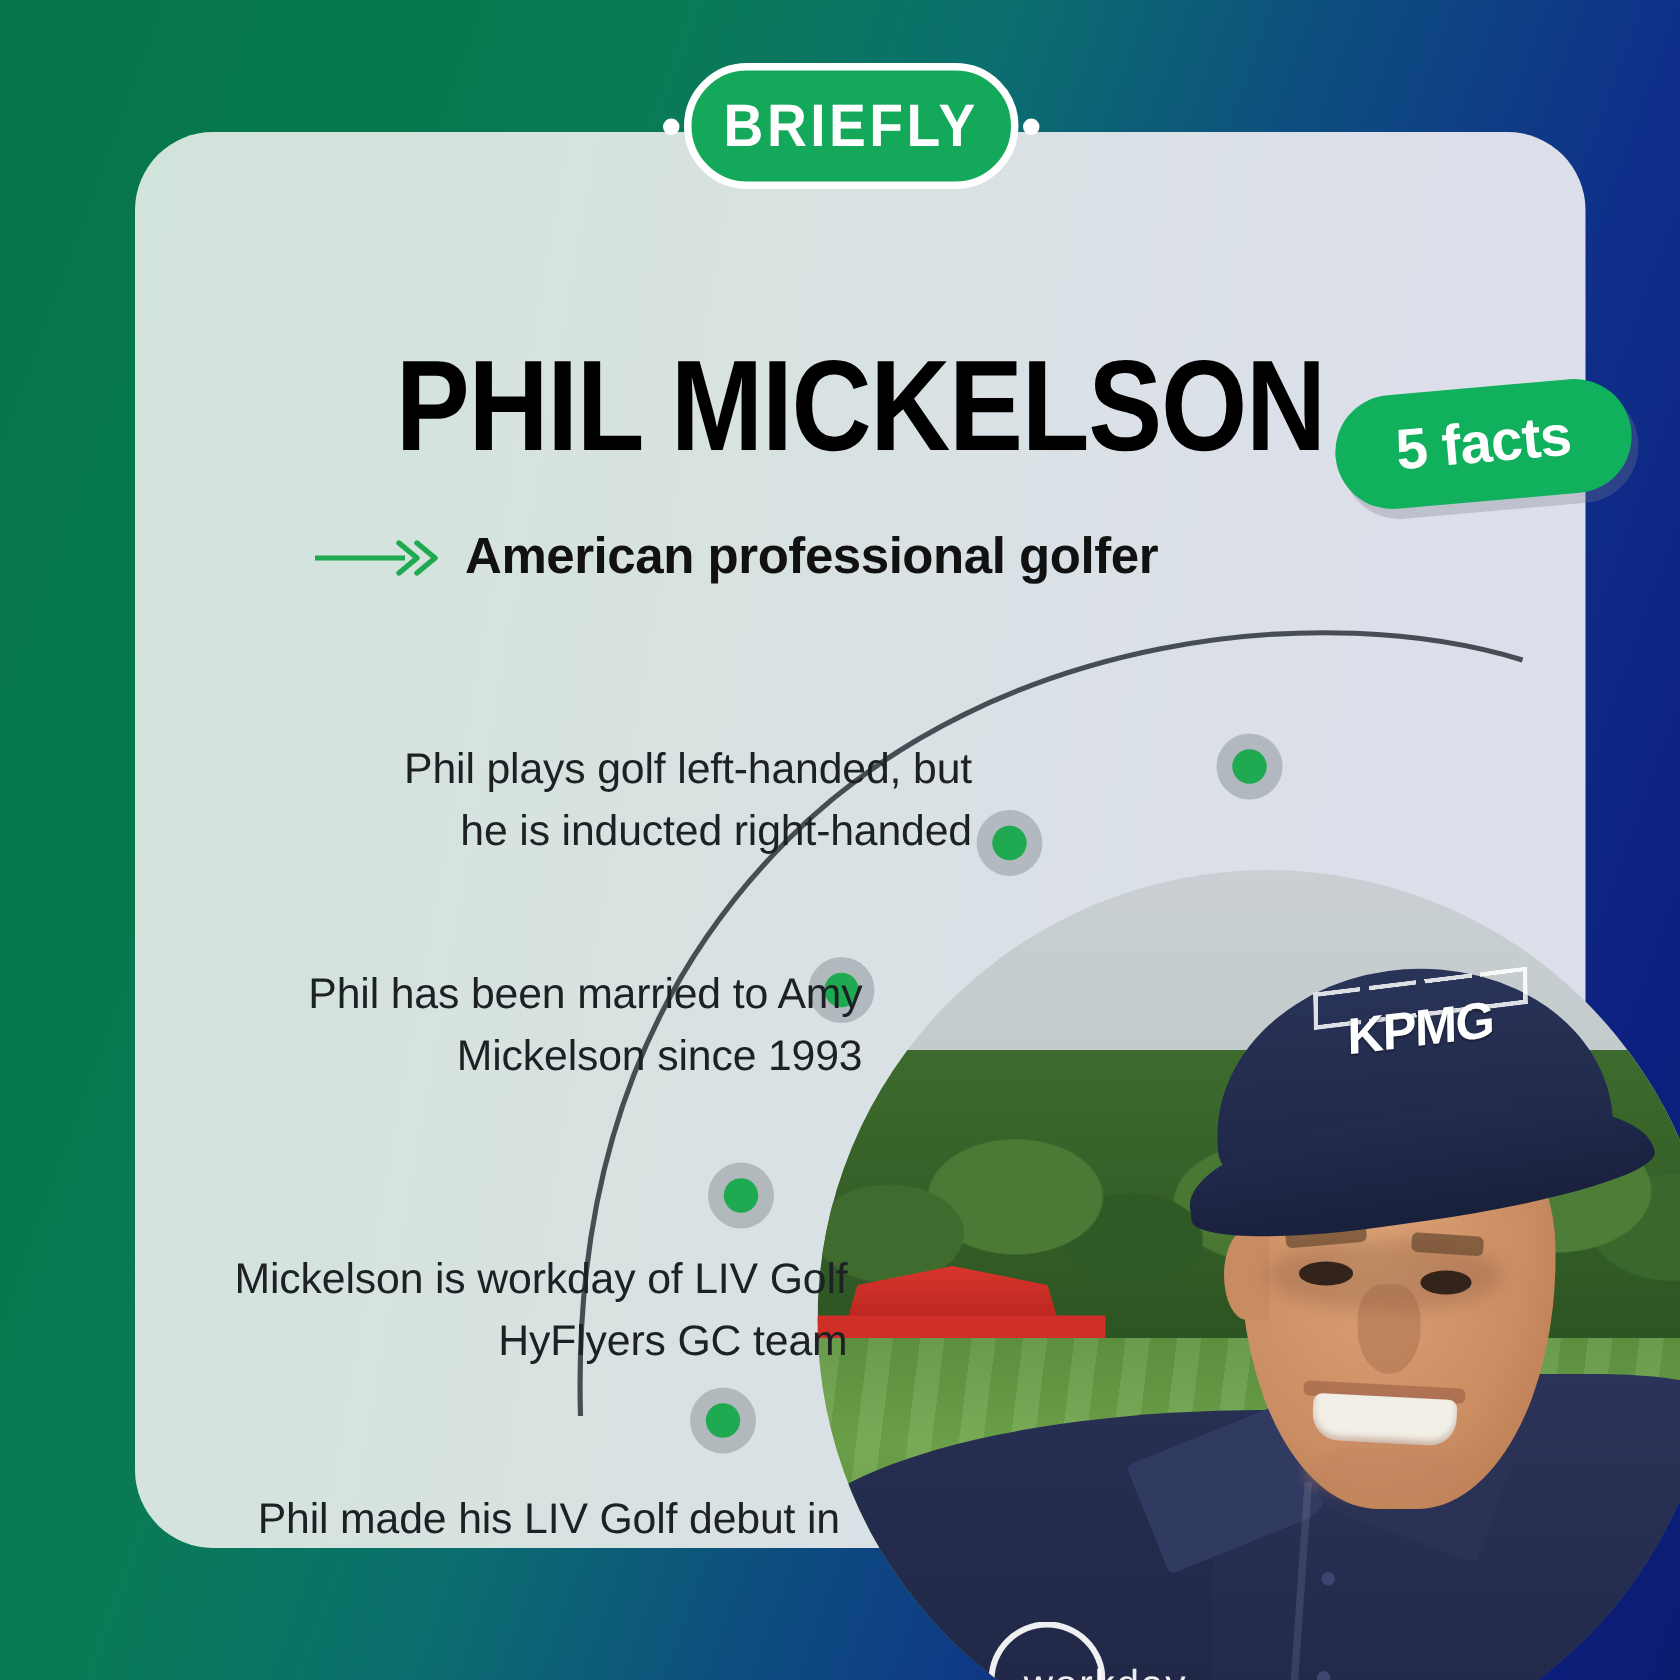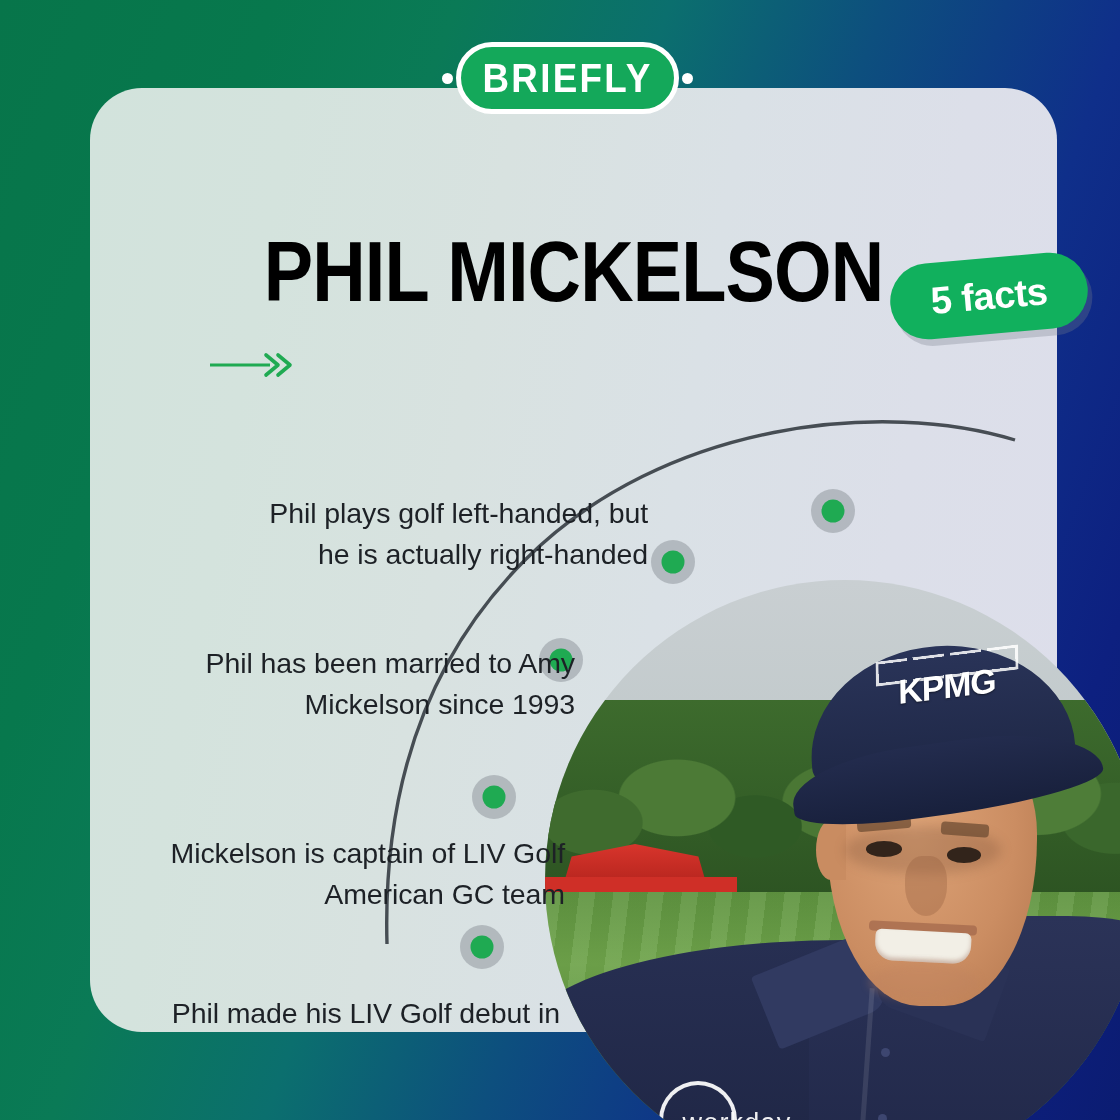--- a/index.html
+++ b/index.html
@@ -20,21 +20,21 @@
     border-radius:52px;
     background:linear-gradient(100deg,
         #d2e3dc 0%, #d4e3dd 18%, #d8e2e0 38%,
         #dae1e6 58%, #dcdfe9 78%, #dddeeb 100%);
     overflow:hidden;
   }
 
   
   .briefly-badge {
     position:absolute; left:456px; top:42px;
-    width:223px; height:72px;
+    width:223px; height:84px;
     background:#14a85a;
     border:5px solid #ffffff;
     border-radius:42px;
     display:flex; align-items:center; justify-content:center;
     gap:22px;
     z-index:40;
   }
   .briefly-badge .dot {
     width:11px; height:11px; border-radius:50%;
     background:#ffffff; flex:0 0 auto;
@@ -241,20 +241,21 @@
   <div class="title">PHIL MICKELSON</div>
 
   <div class="subtitle-row">
     <span>
       <svg class="arrow-svg" width="86" height="26" viewBox="0 0 86 26">
         <line x1="2" y1="13" x2="62" y2="13" stroke="#1faa52" stroke-width="3.2"></line>
         <polyline points="58,3 70,13 58,23" fill="none" stroke="#1faa52" stroke-width="3.6" stroke-linecap="round" stroke-linejoin="round"></polyline>
         <polyline points="70,3 82,13 70,23" fill="none" stroke="#1faa52" stroke-width="3.6" stroke-linecap="round" stroke-linejoin="round"></polyline>
       </svg>
     </span>
+    <span class="subtitle-text">American professional golfer</span>
   </div>
 
   <svg class="arc-layer" viewBox="0 0 967 944" preserveAspectRatio="none">
     <path d="M 1010 440 C 880 400 660 420 520 560 C 415 665 378 800 382 944" fill="none" stroke="#3a4046" stroke-width="3.4" opacity="0.92" transform="translate(-85,-88)"></path>
     <g>
       <g transform="translate(743,423)">
         <circle r="22" fill="#9aa0a6" opacity="0.62"></circle>
         <circle r="11.5" fill="#1faa52"></circle>
       </g>
       <g transform="translate(583,474)">
@@ -269,23 +270,23 @@
         <circle r="22" fill="#9aa0a6" opacity="0.62"></circle>
         <circle r="11.5" fill="#1faa52"></circle>
       </g>
       <g transform="translate(392,859)">
         <circle r="22" fill="#9aa0a6" opacity="0.62"></circle>
         <circle r="11.5" fill="#1faa52"></circle>
       </g>
     </g>
   </svg>
 
-  <div class="fact fact-1">Phil plays golf left-handed, but he is actually right-handed</div>
+  <div class="fact fact-1">Phil plays golf left-handed, but he is inducted right-handed</div>
   <div class="fact fact-3">Phil has been married to Amy Mickelson since 1993</div>
-  <div class="fact fact-4">Mickelson is captain of LIV Golf American GC team</div>
+  <div class="fact fact-4">Mickelson is workday of LIV Golf HyFlyers GC team</div>
   <div class="fact fact-5">Phil made his LIV Golf debut in 2022</div>
 </div>
 
 <div class="photo-circle">
   <div class="photo-inner">
     <div class="ph-sky"></div>
     <div class="ph-trees"></div>
     <div class="ph-tent"></div>
     <div class="ph-banner"></div>
     <div class="ph-grass"></div>

